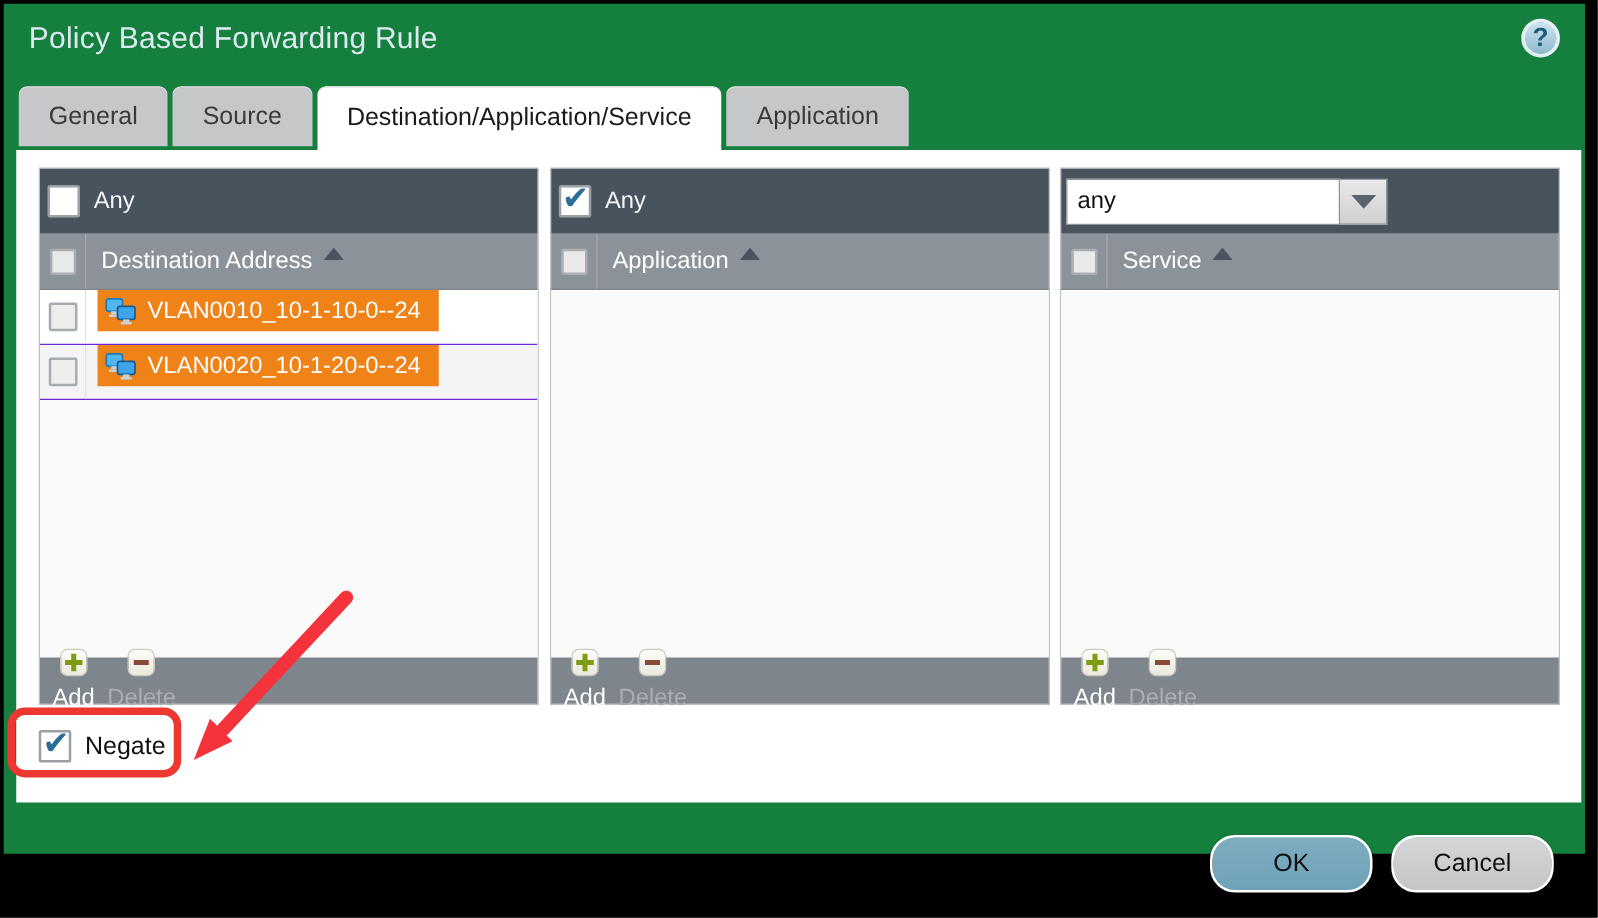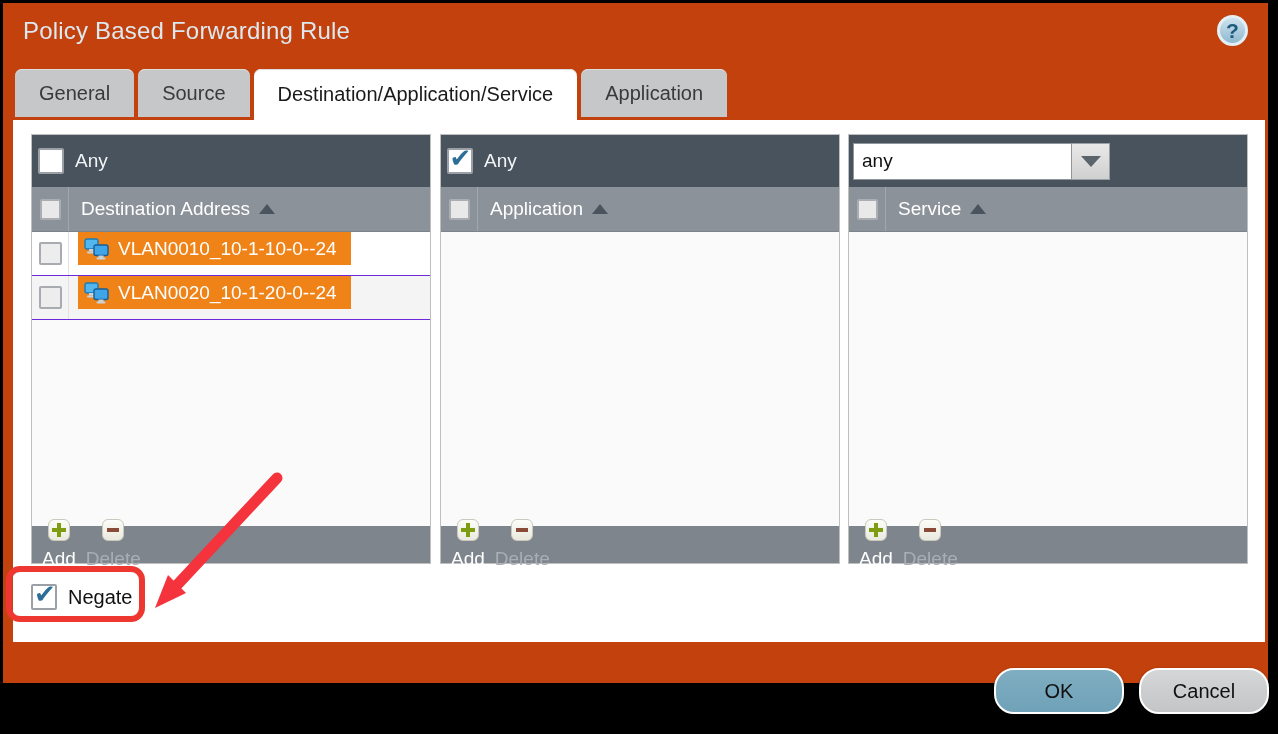--- a/index.html
+++ b/index.html
@@ -1,19 +1,19 @@
 <!DOCTYPE html>
 <html><head>
 <meta charset="utf-8">
 <style>
   * { margin:0; padding:0; box-sizing:border-box; }
   html,body { width:1278px; height:734px; background:#000; font-family:"Liberation Sans", sans-serif; overflow:hidden; }
   .page { position:relative; width:1278px; height:734px; background:#000; }
 
-  .dialog { position:absolute; left:3px; top:3px; width:1265px; height:680px; background:#c2410c; }
+  .dialog { position:absolute; left:3px; top:3px; width:1265px; height:680px; background:#15803d; }
 
   .title { position:absolute; left:20px; top:14px; font-size:24px; color:#dde9f1; letter-spacing:0.2px; }
 
   .help { position:absolute; right:20px; top:12px; width:31px; height:31px; border-radius:50%;
           border:3px solid #e3eef5; background:linear-gradient(#cfe3ee,#8fb9d0);
           color:#1d5a7c; font-size:21px; font-weight:bold; text-align:center; line-height:26px; cursor:pointer; }
 
   
   .tabs { position:absolute; left:12px; top:66px; height:51px; display:flex; gap:4px; align-items:flex-start; }
   .tab { height:48px; background:#c6c7c9; border-radius:7px 7px 0 0; color:#3a3a3a;
@@ -38,21 +38,21 @@
   .hdr .gutter { border-right:1px solid #a2a7ad; }
   .row .gutter { border-right:1px solid #e2e2e2; }
 
   .cb { background:#fff; border:2px solid #9aa0a6; border-radius:2px; position:relative; cursor:pointer; }
   .cb.big { width:26px; height:26px; }
   .cb.sm  { width:21px; height:21px; background:#e9e9e9; border:2px solid #aaaeb2; }
   .cb.row-cb { width:23px; height:23px; background:#ededed; border:2px solid #a8acb0; }
   .cb.checked::after { content:"✔"; position:absolute; left:1px; top:-7px; font-size:26px; color:#2c6e96; }
 
   .label-light { color:#f2f4f6; font-size:19px; margin-left:6px; }
-  .hdr-label { color:#ffffff; font-size:19px; margin-left:12px; display:flex; align-items:center; cursor:pointer; }
+  .hdr-label { color:#ffffff; font-size:19px; margin-left:12px; display:flex; align-items:flex-start; cursor:pointer; }
   .sort-up { width:0; height:0; border-left:8px solid transparent; border-right:8px solid transparent;
              border-bottom:10px solid #49545e; display:inline-block; margin-left:9px; }
 
   .row { height:44px; display:flex; align-items:flex-start; border-bottom:1px solid #6d28d9; background:#fff; }
   .row.alt { background:#f4f4f4; }
   .chip { margin-left:9px; background:#F08318; height:33px; display:flex; align-items:center;
           padding:0 14px 0 6px; color:#fff; font-size:19px; cursor:pointer; }
   .chip svg { margin-right:8px; }
 
   .toolbtn { display:flex; align-items:center; gap:7px; cursor:pointer;flex-direction:column; }
@@ -78,21 +78,21 @@
   .negate-label { font-size:20px; color:#111; }
 
   
   .annot-rect { position:absolute; left:6px; top:566px; width:139px; height:56px;
                 border:6px solid #ee3730; border-radius:14px; pointer-events:none; z-index:6; }
   .annot-arrow { position:absolute; left:0; top:0; width:1278px; height:734px; pointer-events:none; z-index:6; }
 
   
   .btn { position:absolute; top:665px; width:130px; height:46px; border-radius:20px; border:2px solid #fff;
          font-size:20px; color:#111; display:flex; align-items:center; justify-content:center; cursor:pointer;
-         box-shadow:0 1px 3px rgba(0,0,0,0.35);margin-left:26px; }
+         box-shadow:0 1px 3px rgba(0,0,0,0.35); }
   .btn.ok { left:965px; background:linear-gradient(#7fadc1,#6FA2B8); }
   .btn.cancel { left:1110px; background:linear-gradient(#d5d6d7,#C4C5C6); }
 </style>
 </head>
 <body>
 
 <div class="page">
   <div class="dialog">
 
     <div class="title">Policy Based Forwarding Rule</div>

